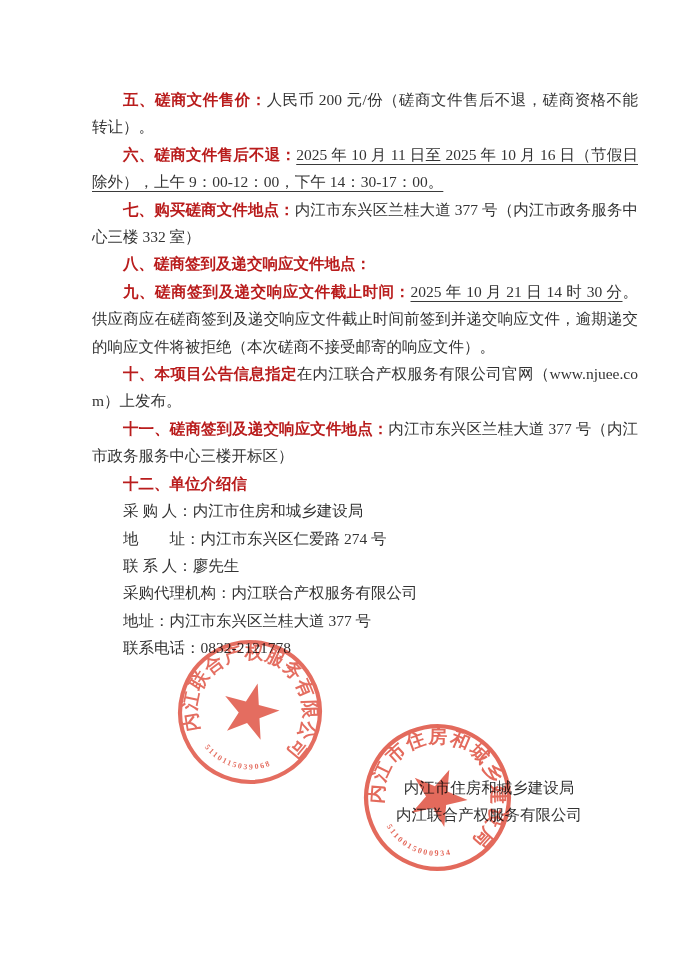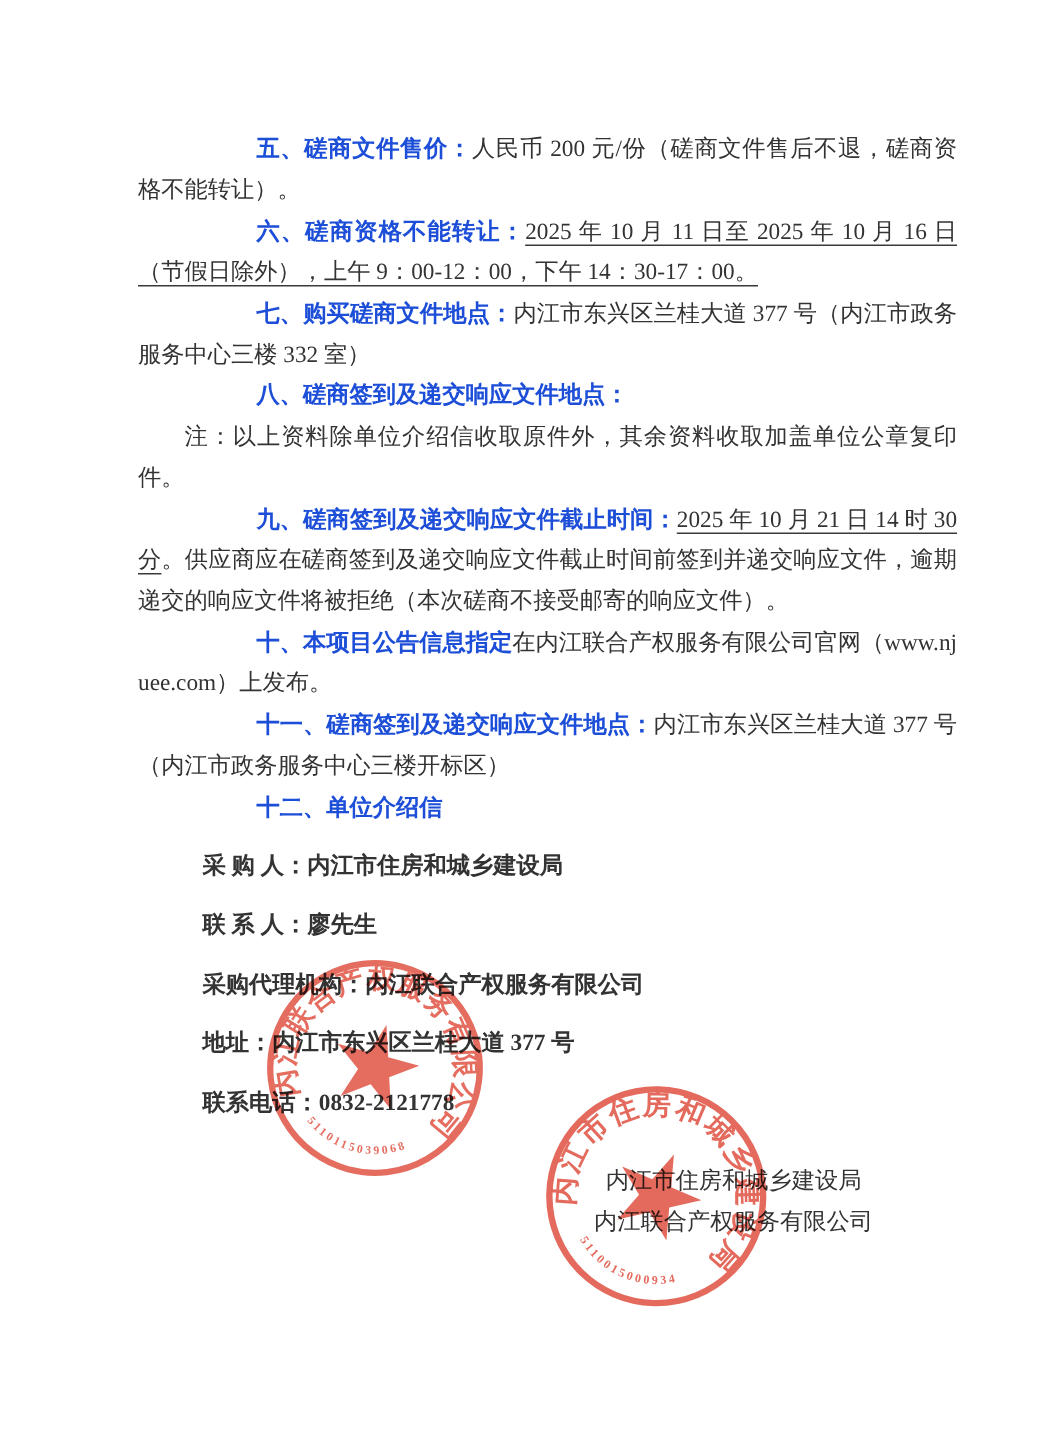--- a/index.html
+++ b/index.html
@@ -15,28 +15,28 @@
   .doc {
     position: absolute;
     left: 92px; top: 86px; width: 546px;
     font-size: 15.5px;
     line-height: 27.4px;
     text-align: justify;
     word-break: break-all;
     color: #333333;
   }
   .para { text-indent: 2em; margin: 0; }
-  .b { font-weight: bold; color: #1d4ed8; margin-left: 48px; }
+  .b { font-weight: bold; color: #b91c1c; }
   .u {
     text-decoration: underline;
     text-underline-offset: 4px;
     text-decoration-thickness: 1.2px;
     text-decoration-color: #3a3a3a;
   }
-  .contact { text-indent: 2em; margin: 12px; font-weight: bold; }
+  .contact { text-indent: 2em; margin: 0; }
   .signature {
     position: absolute;
     left: 368px; top: 774px; width: 242px;
     text-align: center;
     font-size: 15.5px;
     line-height: 27px;
     color: #333333;
   }
   .seal {
     position: absolute;
@@ -51,38 +51,38 @@
   .seal-serial { font-size: 8.5px; letter-spacing: 2px; font-weight: normal; }
 </style>
 </head>
 <body>
 
 <div class="page">
 
   <div class="doc">
     <p class="para"><span class="b">五、磋商文件售价：</span><span>人民币 200 元/份（磋商文件售后不退，磋商资格不能转让）。</span></p>
 
-    <p class="para"><span class="b">六、磋商资格不能转让：</span><span class="u">2025 年 10 月 11 日至 2025 年 10 月 16 日（节假日除外），上午 9：00-12：00，下午 14：30-17：00。</span></p>
+    <p class="para"><span class="b">六、磋商文件售后不退：</span><span class="u">2025 年 10 月 11 日至 2025 年 10 月 16 日（节假日除外），上午 9：00-12：00，下午 14：30-17：00。</span></p>
 
     <p class="para"><span class="b">七、购买磋商文件地点：</span><span>内江市东兴区兰桂大道 377 号（内江市政务服务中心三楼 332 室）</span></p>
 
     <p class="para"><span class="b">八、磋商签到及递交响应文件地点：</span></p>
 
 
-    <p class="para"><span>注：以上资料除单位介绍信收取原件外，其余资料收取加盖单位公章复印件。</span></p>
 
     <p class="para"><span class="b">九、磋商签到及递交响应文件截止时间：</span><span class="u">2025 年 10 月 21 日 14 时 30 分</span><span>。供应商应在磋商签到及递交响应文件截止时间前签到并递交响应文件，逾期递交的响应文件将被拒绝（本次磋商不接受邮寄的响应文件）。</span></p>
 
     <p class="para"><span class="b">十、本项目公告信息指定</span><span>在内江联合产权服务有限公司官网（www.njuee.com）上发布。</span></p>
 
     <p class="para"><span class="b">十一、磋商签到及递交响应文件地点：</span><span>内江市东兴区兰桂大道 377 号（内江市政务服务中心三楼开标区）</span></p>
 
     <p class="para"><span class="b">十二、单位介绍信</span></p>
 
     <p class="contact">采 购 人：内江市住房和城乡建设局</p>
+    <p class="contact">地　　址：内江市东兴区仁爱路 274 号</p>
     <p class="contact">联 系 人：廖先生</p>
     <p class="contact">采购代理机构：内江联合产权服务有限公司</p>
     <p class="contact">地址：内江市东兴区兰桂大道 377 号</p>
     <p class="contact">联系电话：0832-2121778</p>
   </div>
 
   <div class="signature">
     <div>内江市住房和城乡建设局</div>
     <div>内江联合产权服务有限公司</div>
   </div>

